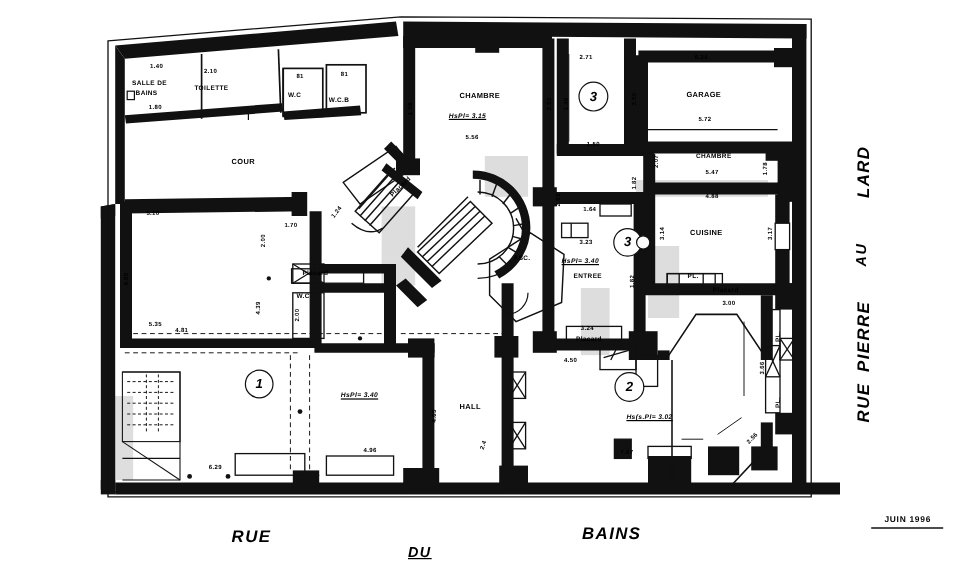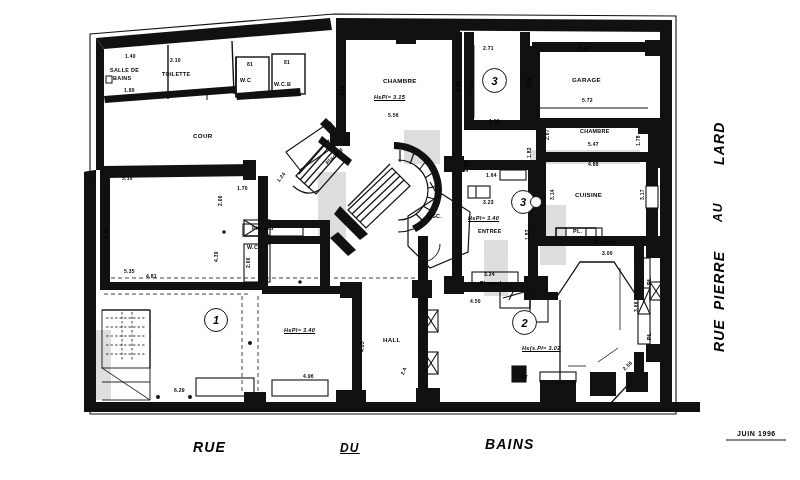--- a/index.html
+++ b/index.html
@@ -449,21 +449,21 @@
   <div class="lbl room sm vert" style="left:647px;top:285px;transform:rotate(-90deg);">PL.</div>
   <div class="lbl room sm vert" style="left:647px;top:340px;transform:rotate(-90deg);">PL.</div>
   <div class="lbl dim vert" style="left:634px;top:312px;transform:rotate(-90deg);">3.66</div>
 
   <div class="circ" style="left:512px;top:310px;width:23px;height:23px;">2</div>
   <div class="lbl hspl" style="left:522px;top:346px;">Hs(s.Pl= 3.02</div>
   <div class="lbl dim" style="left:517px;top:375px;">7.67</div>
   <div class="lbl dim vert" style="left:622px;top:368px;transform:rotate(-45deg);">2.56</div>
 
   <div class="lbl street" style="left:193px;top:440px;">RUE</div>
-  <div class="lbl street small" style="left:340px;top:442px;text-decoration:underline;">DU</div>
+  <div class="lbl street small" style="left:340px;top:454px;text-decoration:underline;">DU</div>
   <div class="lbl street" style="left:485px;top:437px;">BAINS</div>
 
   <div class="lbl street vert" style="left:712px;top:352px;transform:rotate(-90deg);">RUE</div>
   <div class="lbl street vert" style="left:712px;top:310px;transform:rotate(-90deg);">PIERRE</div>
   <div class="lbl street small vert" style="left:712px;top:222px;transform:rotate(-90deg);">AU</div>
   <div class="lbl street vert" style="left:712px;top:165px;transform:rotate(-90deg);">LARD</div>
 
   <div class="lbl datestamp" style="left:737px;top:430px;">JUIN 1996</div>
 
 </div>

